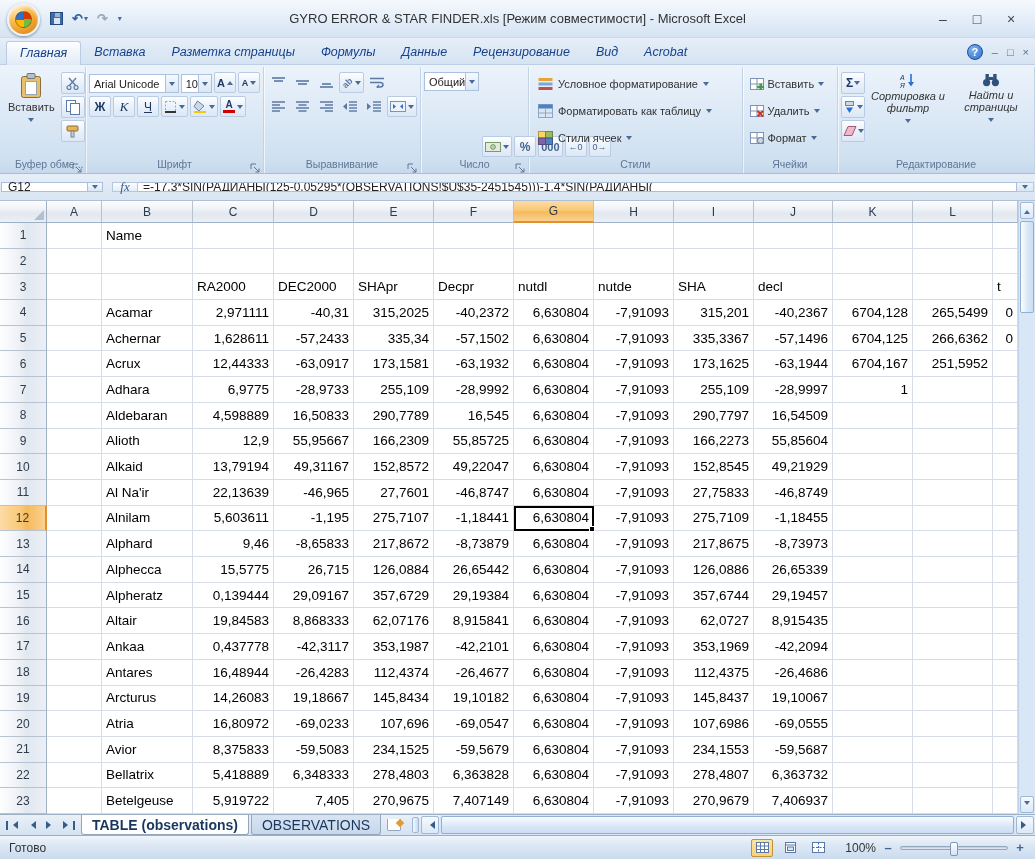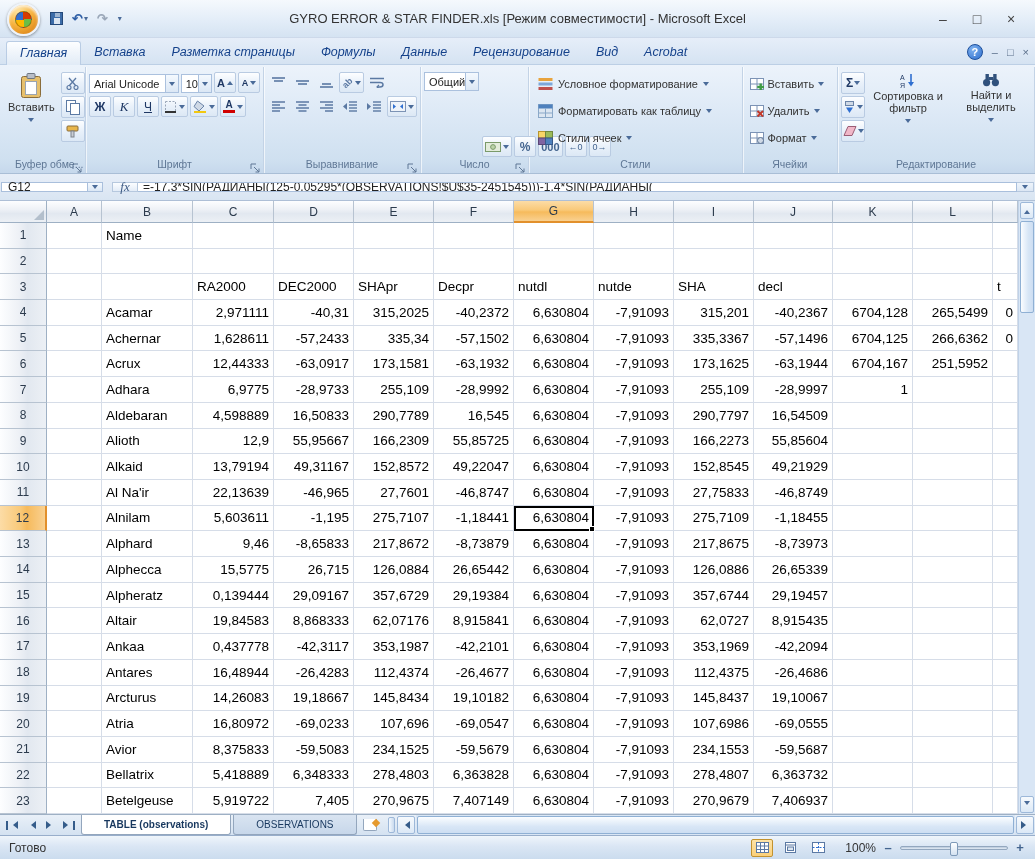--- a/index.html
+++ b/index.html
@@ -73,21 +73,21 @@
   .italic-b { font-style:italic; font-family:"Liberation Serif", serif; font-size:13px; color:#1f3864; }
   .under-b { text-decoration:underline; font-size:12px; color:#1f3864; }
   .fc-wrap { display:flex; flex-direction:column; align-items:center; line-height:9px; }
   .fc-a { font-size:10px; font-weight:bold; color:#1f3864; }
   .fc-bar { width:12px; height:3px; background:#d00000; margin-top:1px; }
   .ga { font-weight:bold; color:#1f3864; }
   .ab-rot { display:inline-block; transform: rotate(-45deg); font-size:9px; font-weight:bold; color:#5b79a3; }
   .stylebtn { display:flex; align-items:center; gap:5px; height:26px; padding:0 6px; font-size:11px; color:#333;
     border-radius:3px; }
   .cellbtn { display:flex; align-items:center; gap:4px; height:26px; padding:0 4px; font-size:11px; color:#333; }
-  .ed-bigbtn { width:80px; }
+  .ed-bigbtn { width:80px;font-style:italic; }
 
   
   .fbar { height:27px; flex:0 0 27px; display:flex; align-items:stretch; background: linear-gradient(#e7eef8, #d9e5f2);
     border-bottom:1px solid #aebfd6; padding:8px 1px; }
   .namebox { width:102px; background:#fff; border:1px solid #a9bfdc; display:flex; align-items:center;
     font-size:12px; padding-left:6px; }
   .nb-dd { margin-left:auto; width:15px; align-self:stretch; display:flex; align-items:center; justify-content:center;
     background: linear-gradient(#f4f9fe, #dbe7f5); border-left:1px solid #a9bfdc; }
   .fsep { width:9px; }
   .fx { width:26px; display:flex; align-items:center; justify-content:center; border:1px solid #b6c8de;
@@ -133,21 +133,21 @@
   .vthumb { position:absolute; top:1px; left:1px; right:1px; height:92px;
     background: linear-gradient(90deg, #fbfdff, #d8e6f6 60%, #cdDEf2); border:1px solid #8fb0d4; border-radius:2px; }
 
   
   .sheetbar { height:21px; flex:0 0 21px; display:flex; align-items:stretch;
     background: linear-gradient(#e9f0f8, #d4e2f1); border-top:1px solid #9eb0c4; }
   .tnav { display:flex; align-items:center; padding:0 3px; gap:1px; }
   .tnavb { width:18px; height:17px; display:flex; align-items:center; justify-content:center; gap:1px; border-radius:2px; }
   .tnavb .bar { width:2px; height:9px; background:#355c8a; }
   .stablist { display:flex; align-items:stretch; }
-  .stab { display:flex; align-items:center; padding:0 22px; font-size:10px; color:#17375e;
+  .stab { display:flex; align-items:center; padding:0 10px; font-size:14px; color:#17375e;
     background: linear-gradient(#d9e4f1, #c7d7ea); border:1px solid #93a6bd; border-top:none; margin-right:2px;
     border-radius:0 0 3px 3px; white-space:nowrap; }
   .stab.active { background:#fff; font-weight:bold; }
   .instab { width:22px; display:flex; align-items:center; justify-content:center; }
   .instab-icon { width:14px; height:12px; background:#fff; border:1px solid #93a6bd; border-top:none;
     border-radius:0 0 2px 2px; position:relative; display:inline-block; }
   .instab-icon::after { content:""; position:absolute; right:-3px; top:1px; width:6px; height:6px;
     background:#e59a2f; transform: rotate(45deg); }
   .hscroll { flex:1; display:flex; align-items:stretch; margin-left:6px; }
   .hsplit { width:7px; margin:2px 1px; background: linear-gradient(90deg,#f4f9fe,#c9daee); border:1px solid #9db8d9; border-radius:2px; }
@@ -574,21 +574,21 @@
         <i class="tri-d"></i>
       </div>
       <div class="bigbtn ed-bigbtn">
         <svg width="18" height="14">
             <rect x="3.5" y="1" width="3.4" height="6" fill="#30517c"></rect>
             <rect x="11.2" y="1" width="3.4" height="6" fill="#30517c"></rect>
             <rect x="6.8" y="4" width="4.5" height="3" fill="#30517c"></rect>
             <circle cx="4.6" cy="9.6" r="3.6" fill="#30517c"></circle>
             <circle cx="13.4" cy="9.6" r="3.6" fill="#30517c"></circle>
           </svg>
-        <span>Найти и выделить</span>
+        <span>Найти и страницы</span>
         <i class="tri-d"></i>
       </div>
     </div>
     <div class="rg-label">Редактирование</div>
   </div>
 </div>
 
 <div class="fbar">
   <div class="namebox">
     <span>G12</span>

